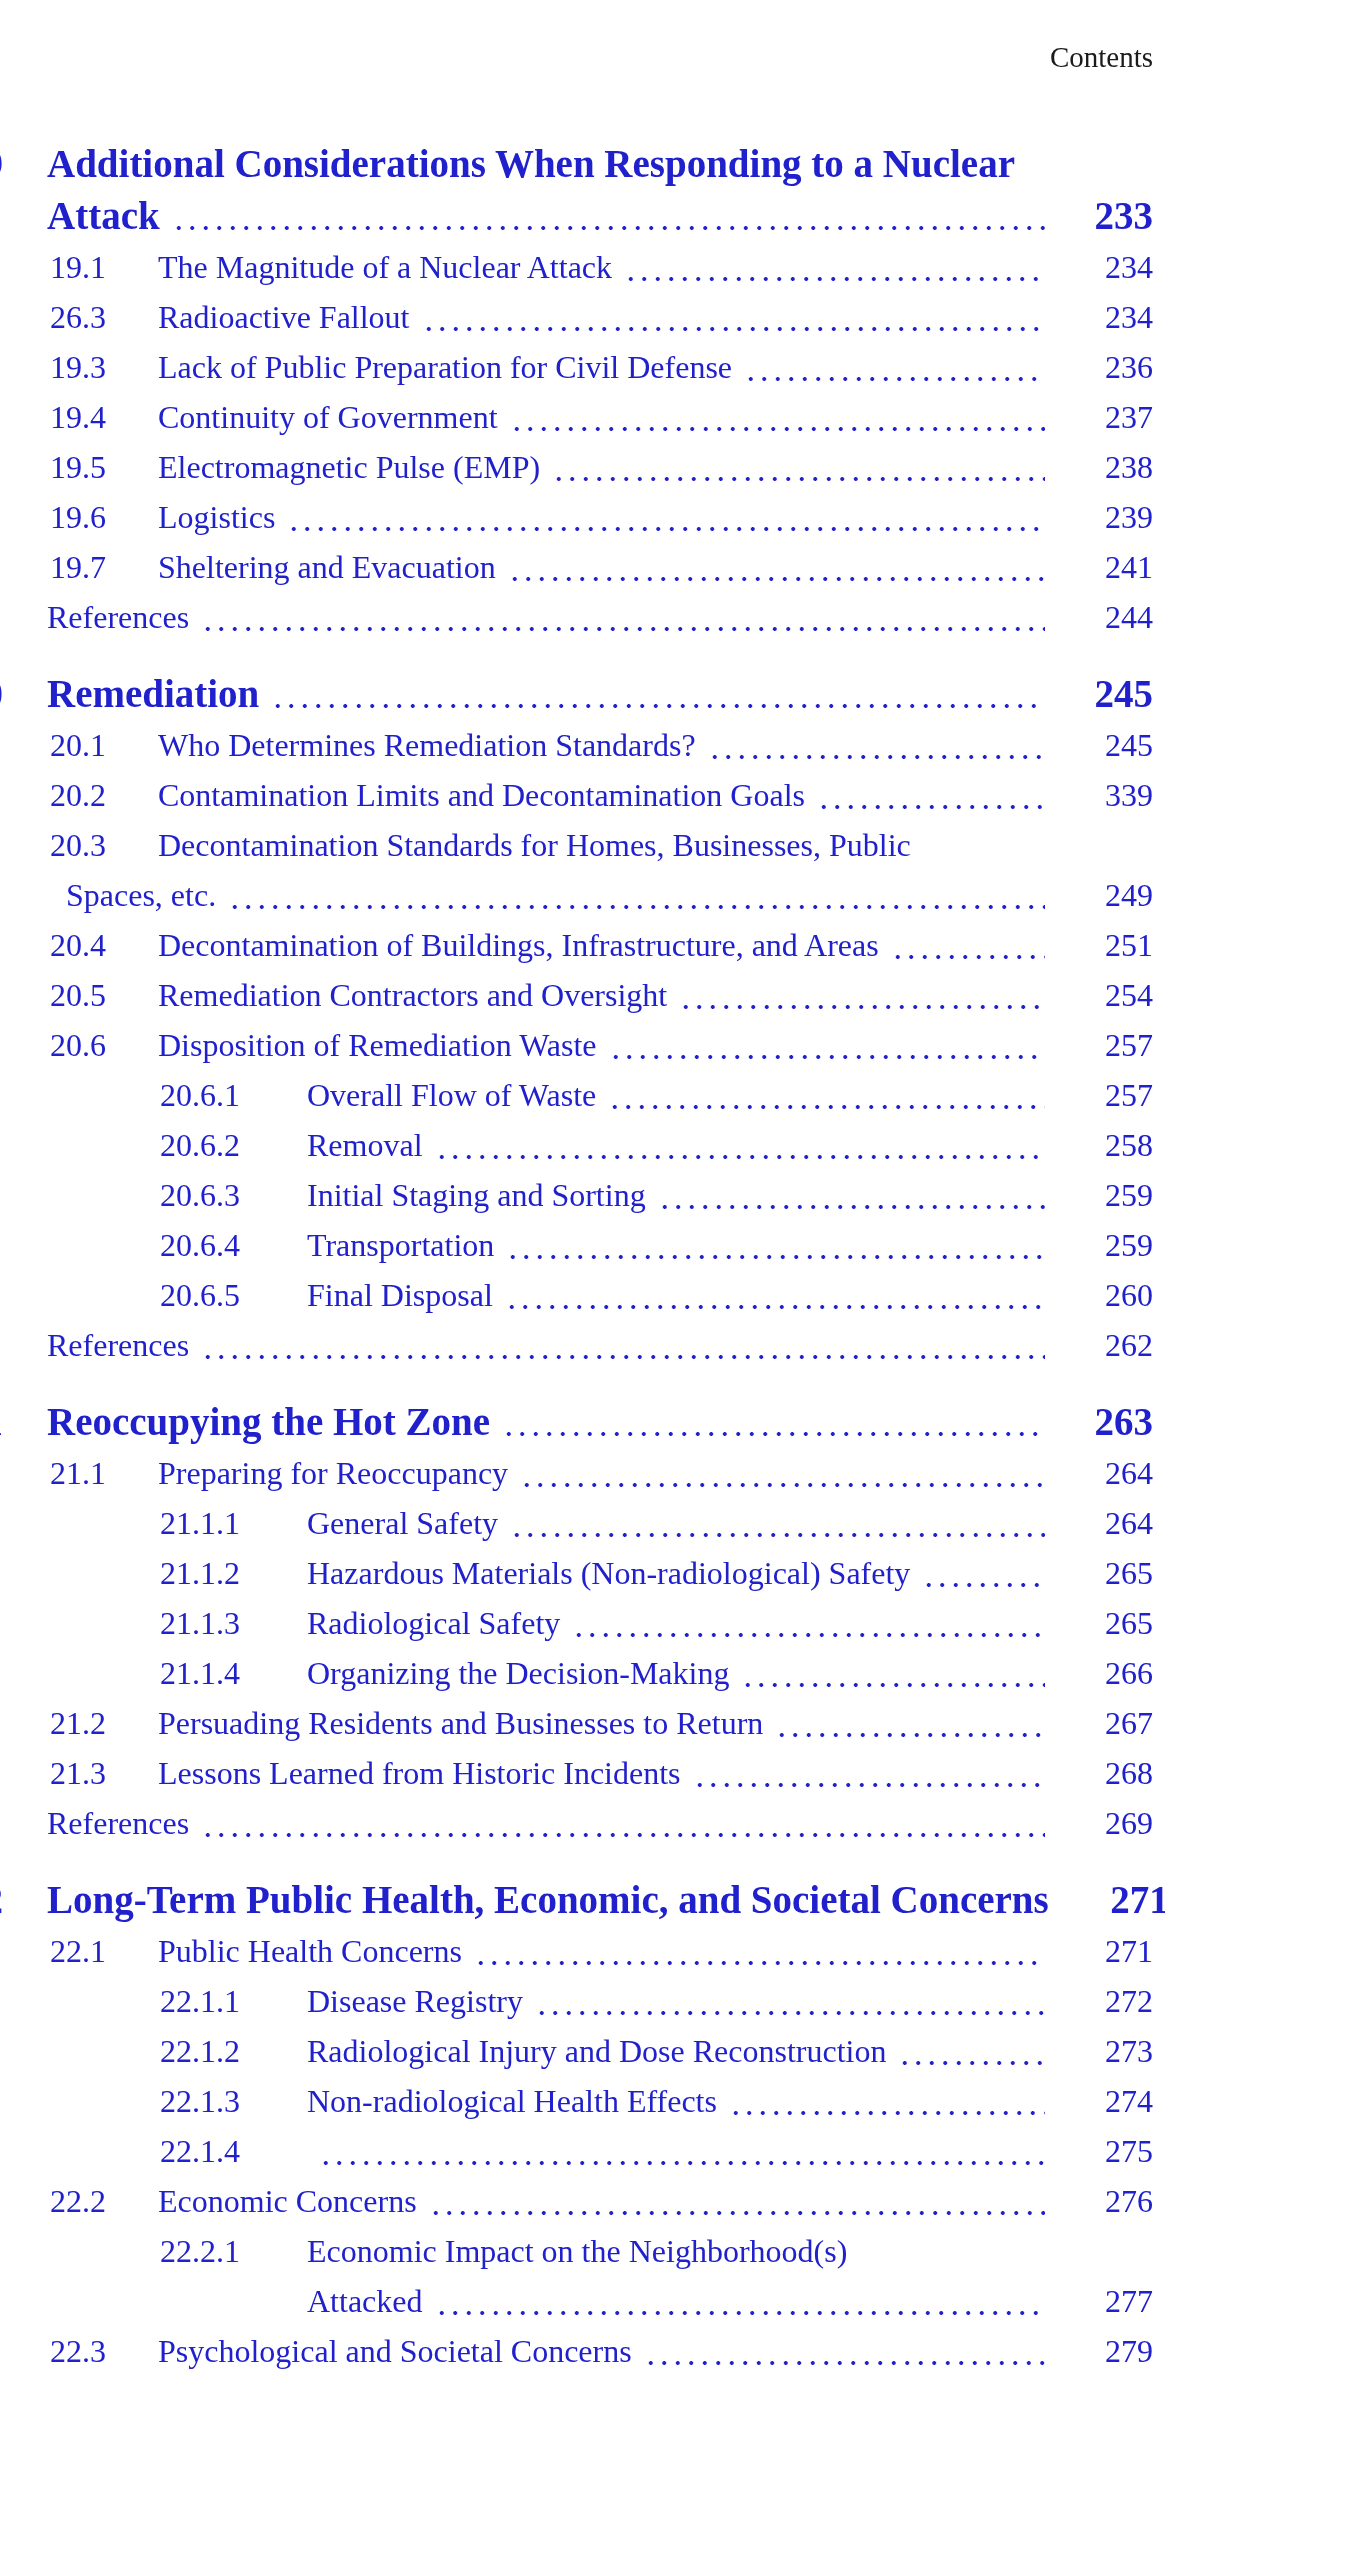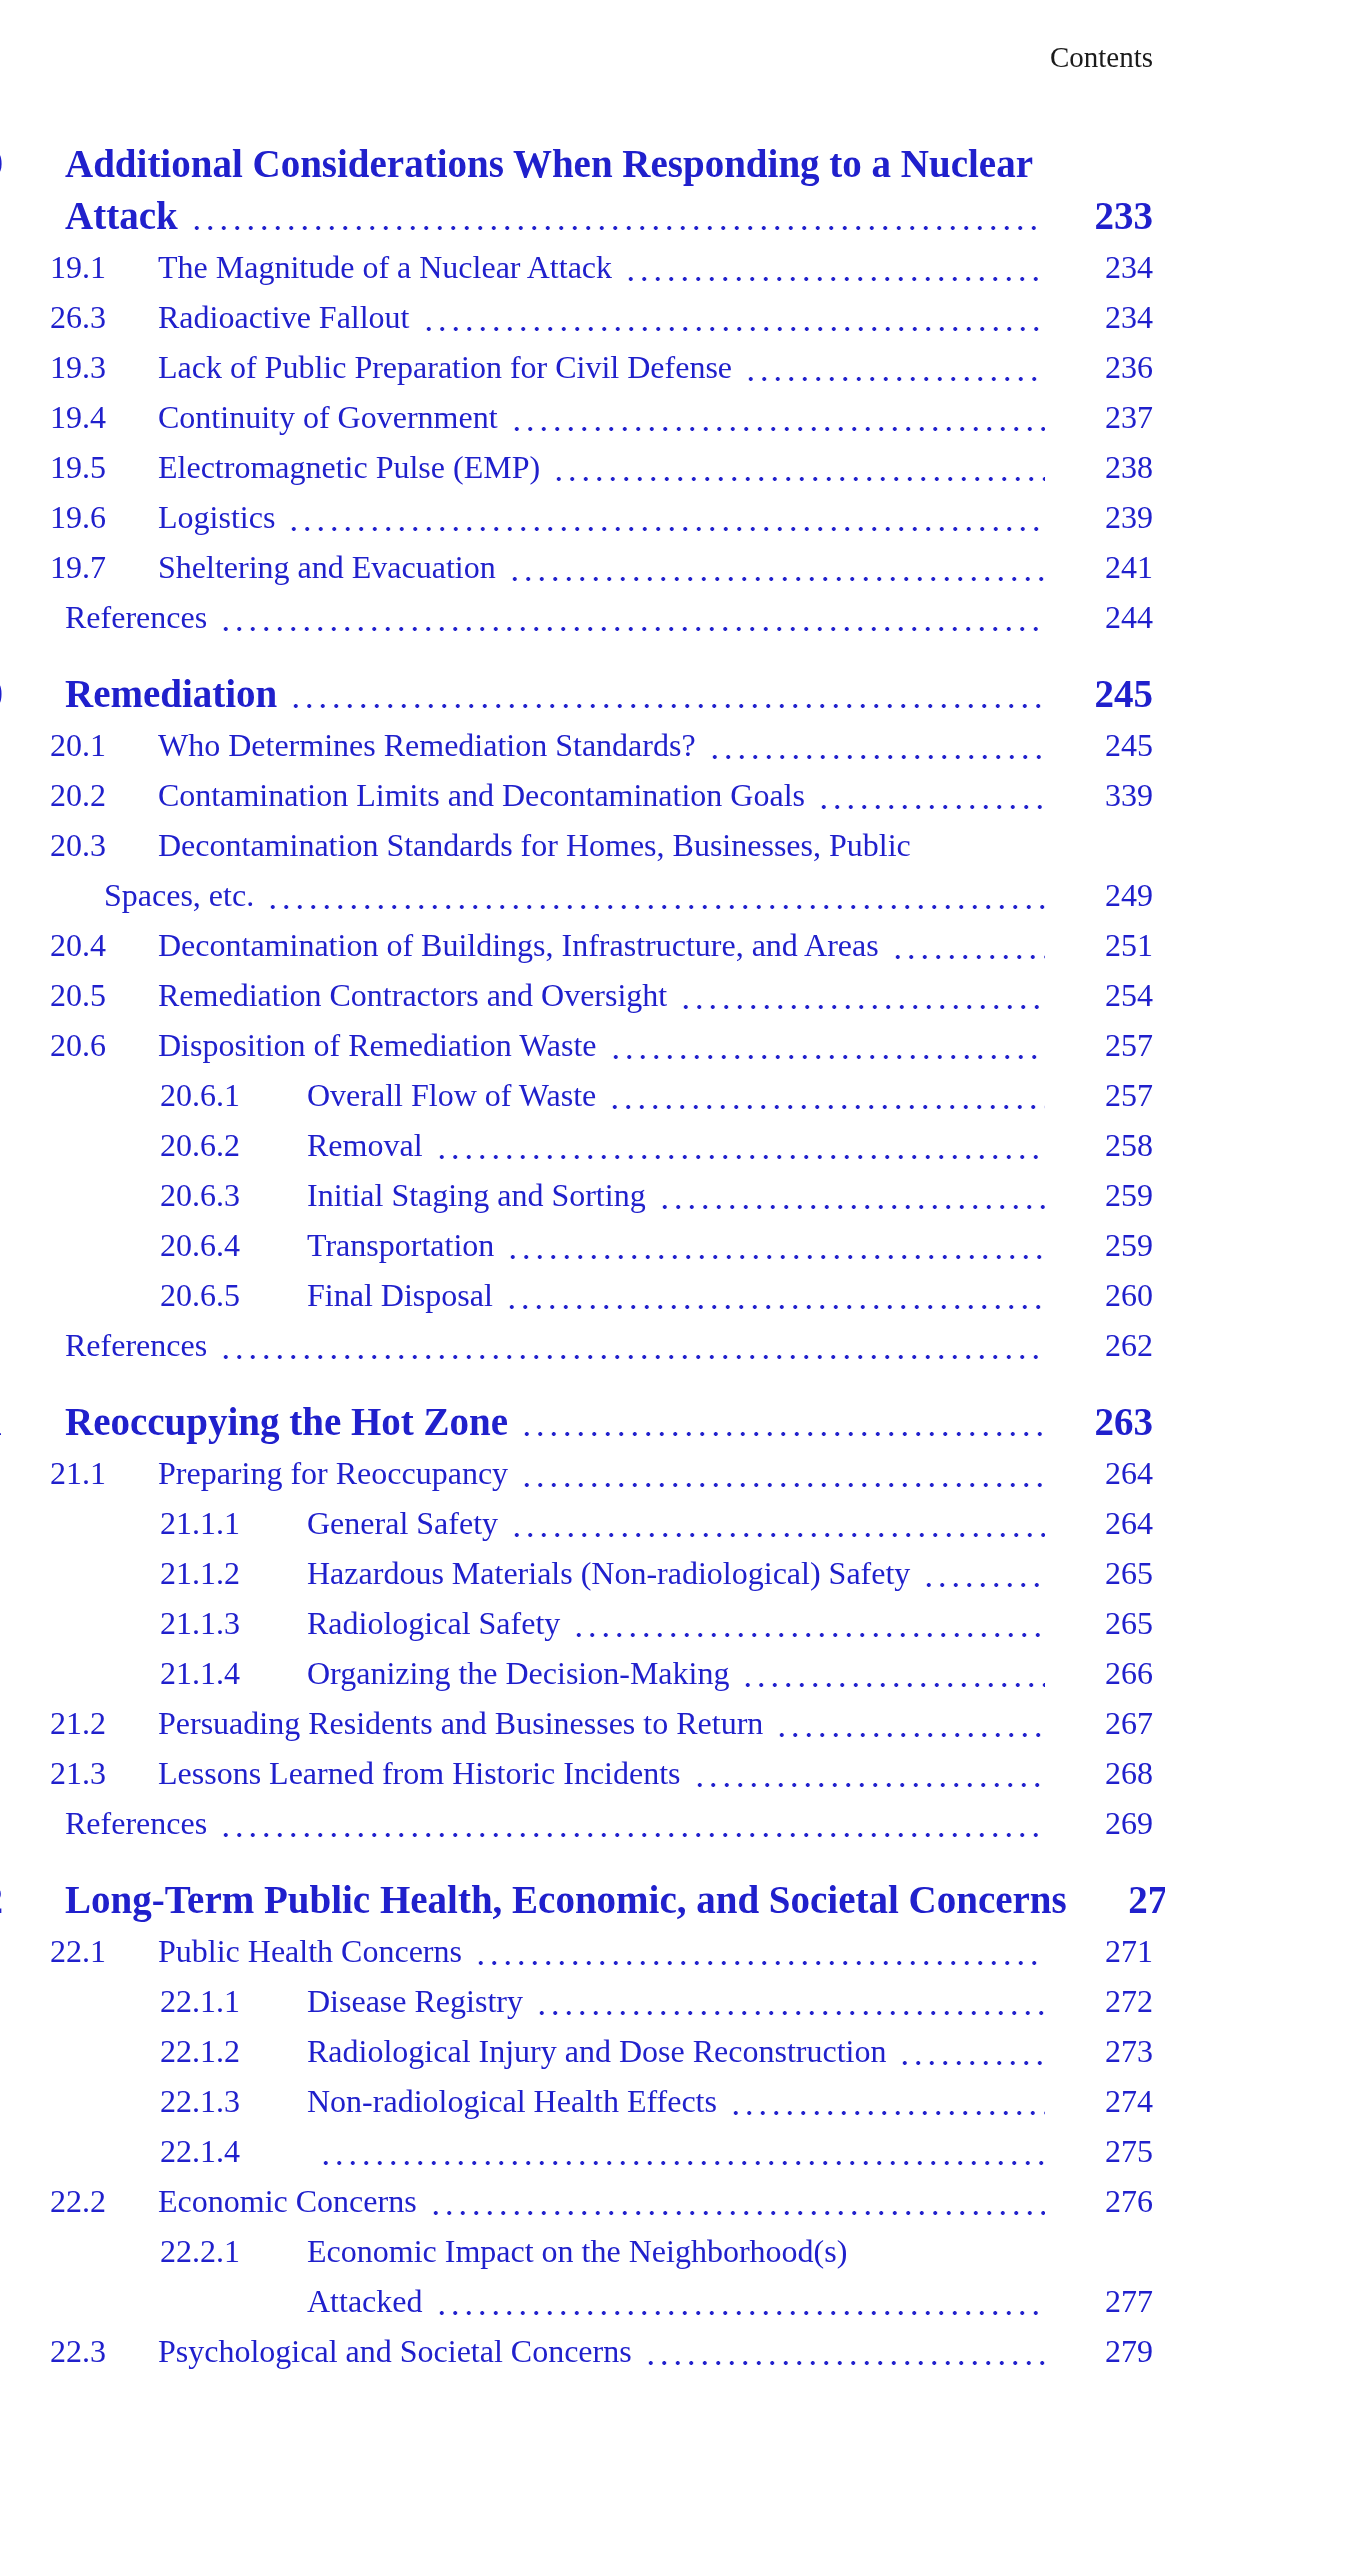--- a/index.html
+++ b/index.html
@@ -10,24 +10,24 @@
   .page{position:relative;width:1165px;height:2569px;overflow:hidden;background:#ffffff;}
   .contents-label{
     position:absolute;top:40px;right:12px;
     font-size:29px;color:var(--header-color,#1b1b1b);line-height:1.2;
   }
   .toc{position:absolute;left:0;right:12px;top:138px;color:var(--accent,#2020cc);}
   .row{display:flex;align-items:flex-end;font-size:32px;line-height:50px;white-space:nowrap;}
   .row.chapter{font-weight:bold;font-size:39px;line-height:52px;position:relative;}
   .chapter-gap{margin-top:26px;}
   .chapnum{position:absolute;left:-36px;}
-  .indent-chapter{margin-left:65px;}
+  .indent-chapter{margin-left:47px;}
   .sec-num{margin-left:50px;width:108px;flex:none;}
   .sub-num{margin-left:160px;width:147px;flex:none;}
-  .cont-sec{margin-left:104px;}
+  .cont-sec{margin-left:66px;}
   .cont-sub{margin-left:307px;}
   .title{flex:none;}
   .leader{
     flex:1;height:6px;margin:0 22px 10px 12px;
     background-image:radial-gradient(circle, currentColor 1.7px, transparent 2.2px);
     background-size:13.5px 6px;background-repeat:repeat-x;background-position:left center;
     min-width:0;
   }
   .row.chapter .leader{margin-bottom:11px;}
   .pagenum{flex:none;width:86px;text-align:right;}

